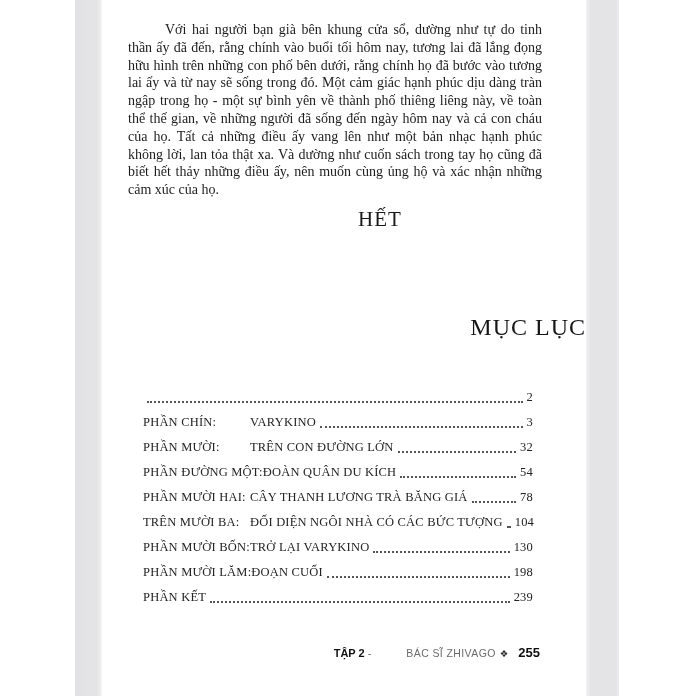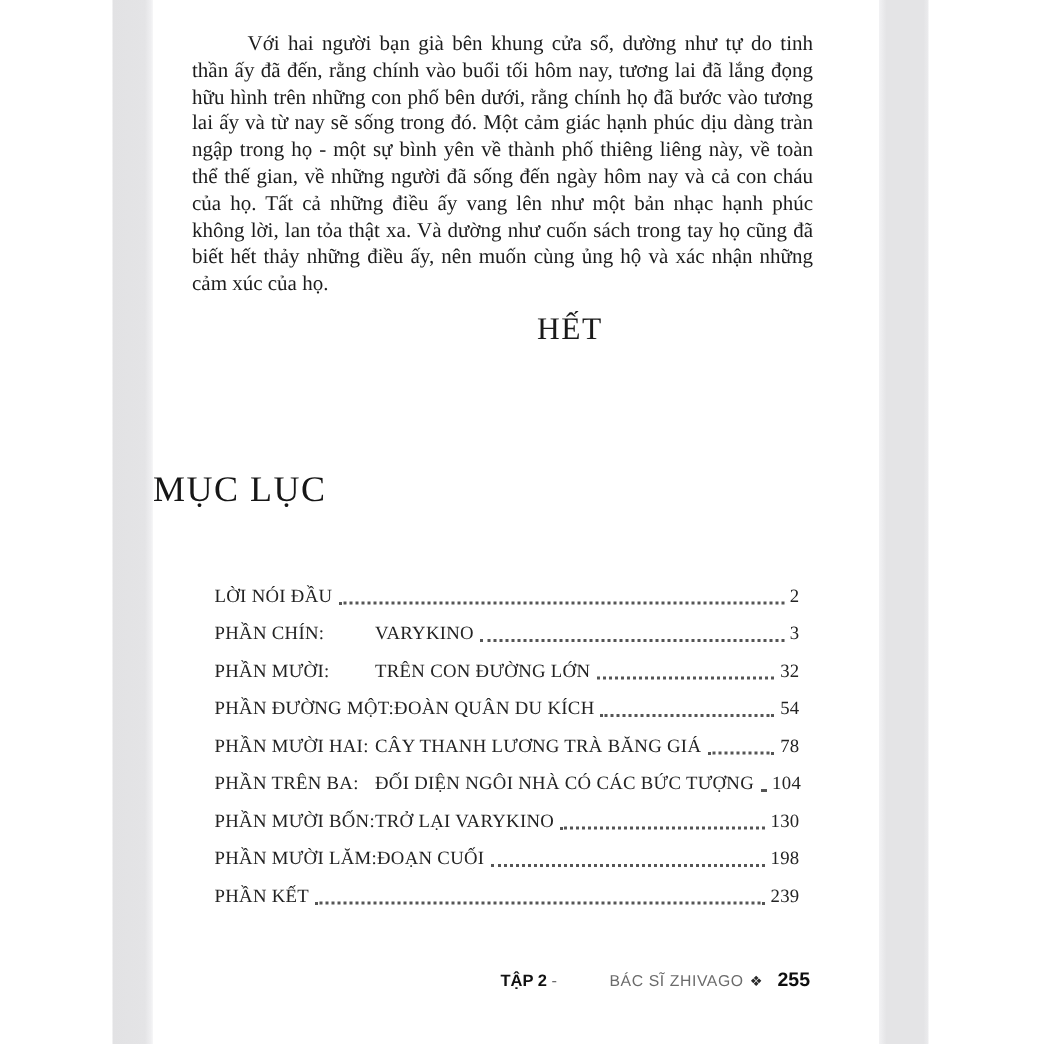--- a/index.html
+++ b/index.html
@@ -60,21 +60,21 @@
     font-size: 21px;
     letter-spacing: 1px;
     color: #1a1a1a;
     padding-left: 36px;
   }
   .toc-heading {
     position: absolute;
     top: 314px;
     left: 0;
     width: 100%;
-    text-align: left;
+    text-align: right;
     font-size: 24px;
     letter-spacing: 1px;
     color: #161616;
   }
   .toc {
     position: absolute;
     left: 41px;
     top: 385px;
     width: 390px;
     font-size: 12.5px;
@@ -159,21 +159,20 @@
 
     <p class="para">Với hai người bạn già bên khung cửa sổ, dường như tự do tinh thần ấy đã đến, rằng chính vào buổi tối hôm nay, tương lai đã lắng đọng hữu hình trên những con phố bên dưới, rằng chính họ đã bước vào tương lai ấy và từ nay sẽ sống trong đó. Một cảm giác hạnh phúc dịu dàng tràn ngập trong họ - một sự bình yên về thành phố thiêng liêng này, về toàn thể thế gian, về những người đã sống đến ngày hôm nay và cả con cháu của họ. Tất cả những điều ấy vang lên như một bản nhạc hạnh phúc không lời, lan tỏa thật xa. Và dường như cuốn sách trong tay họ cũng đã biết hết thảy những điều ấy, nên muốn cùng ủng hộ và xác nhận những cảm xúc của họ.</p>
 
     <div class="end-marker">HẾT</div>
 
     <div class="toc-heading">MỤC LỤC</div>
 
     <div class="toc">
 
       <div class="toc-row no-title">
-        <span class="toc-label">LỜI NÓI ĐẦU</span>
         <span class="toc-title"></span>
         <span class="toc-dots"></span>
         <span class="toc-page">2</span>
       </div>
 
       <div class="toc-row">
         <span class="toc-label">PHẦN CHÍN:</span>
         <span class="toc-title">VARYKINO</span>
         <span class="toc-dots"></span>
         <span class="toc-page">3</span>
@@ -194,21 +193,21 @@
       </div>
 
       <div class="toc-row">
         <span class="toc-label">PHẦN MƯỜI HAI:</span>
         <span class="toc-title">CÂY THANH LƯƠNG TRÀ BĂNG GIÁ</span>
         <span class="toc-dots"></span>
         <span class="toc-page">78</span>
       </div>
 
       <div class="toc-row">
-        <span class="toc-label">PHẦN TRÊN BA:</span>
+        <span class="toc-label">TRÊN MƯỜI BA:</span>
         <span class="toc-title">ĐỐI DIỆN NGÔI NHÀ CÓ CÁC BỨC TƯỢNG</span>
         <span class="toc-dots"></span>
         <span class="toc-page">104</span>
       </div>
 
       <div class="toc-row">
         <span class="toc-label">PHẦN MƯỜI BỐN:</span>
         <span class="toc-title">TRỞ LẠI VARYKINO</span>
         <span class="toc-dots"></span>
         <span class="toc-page">130</span>

